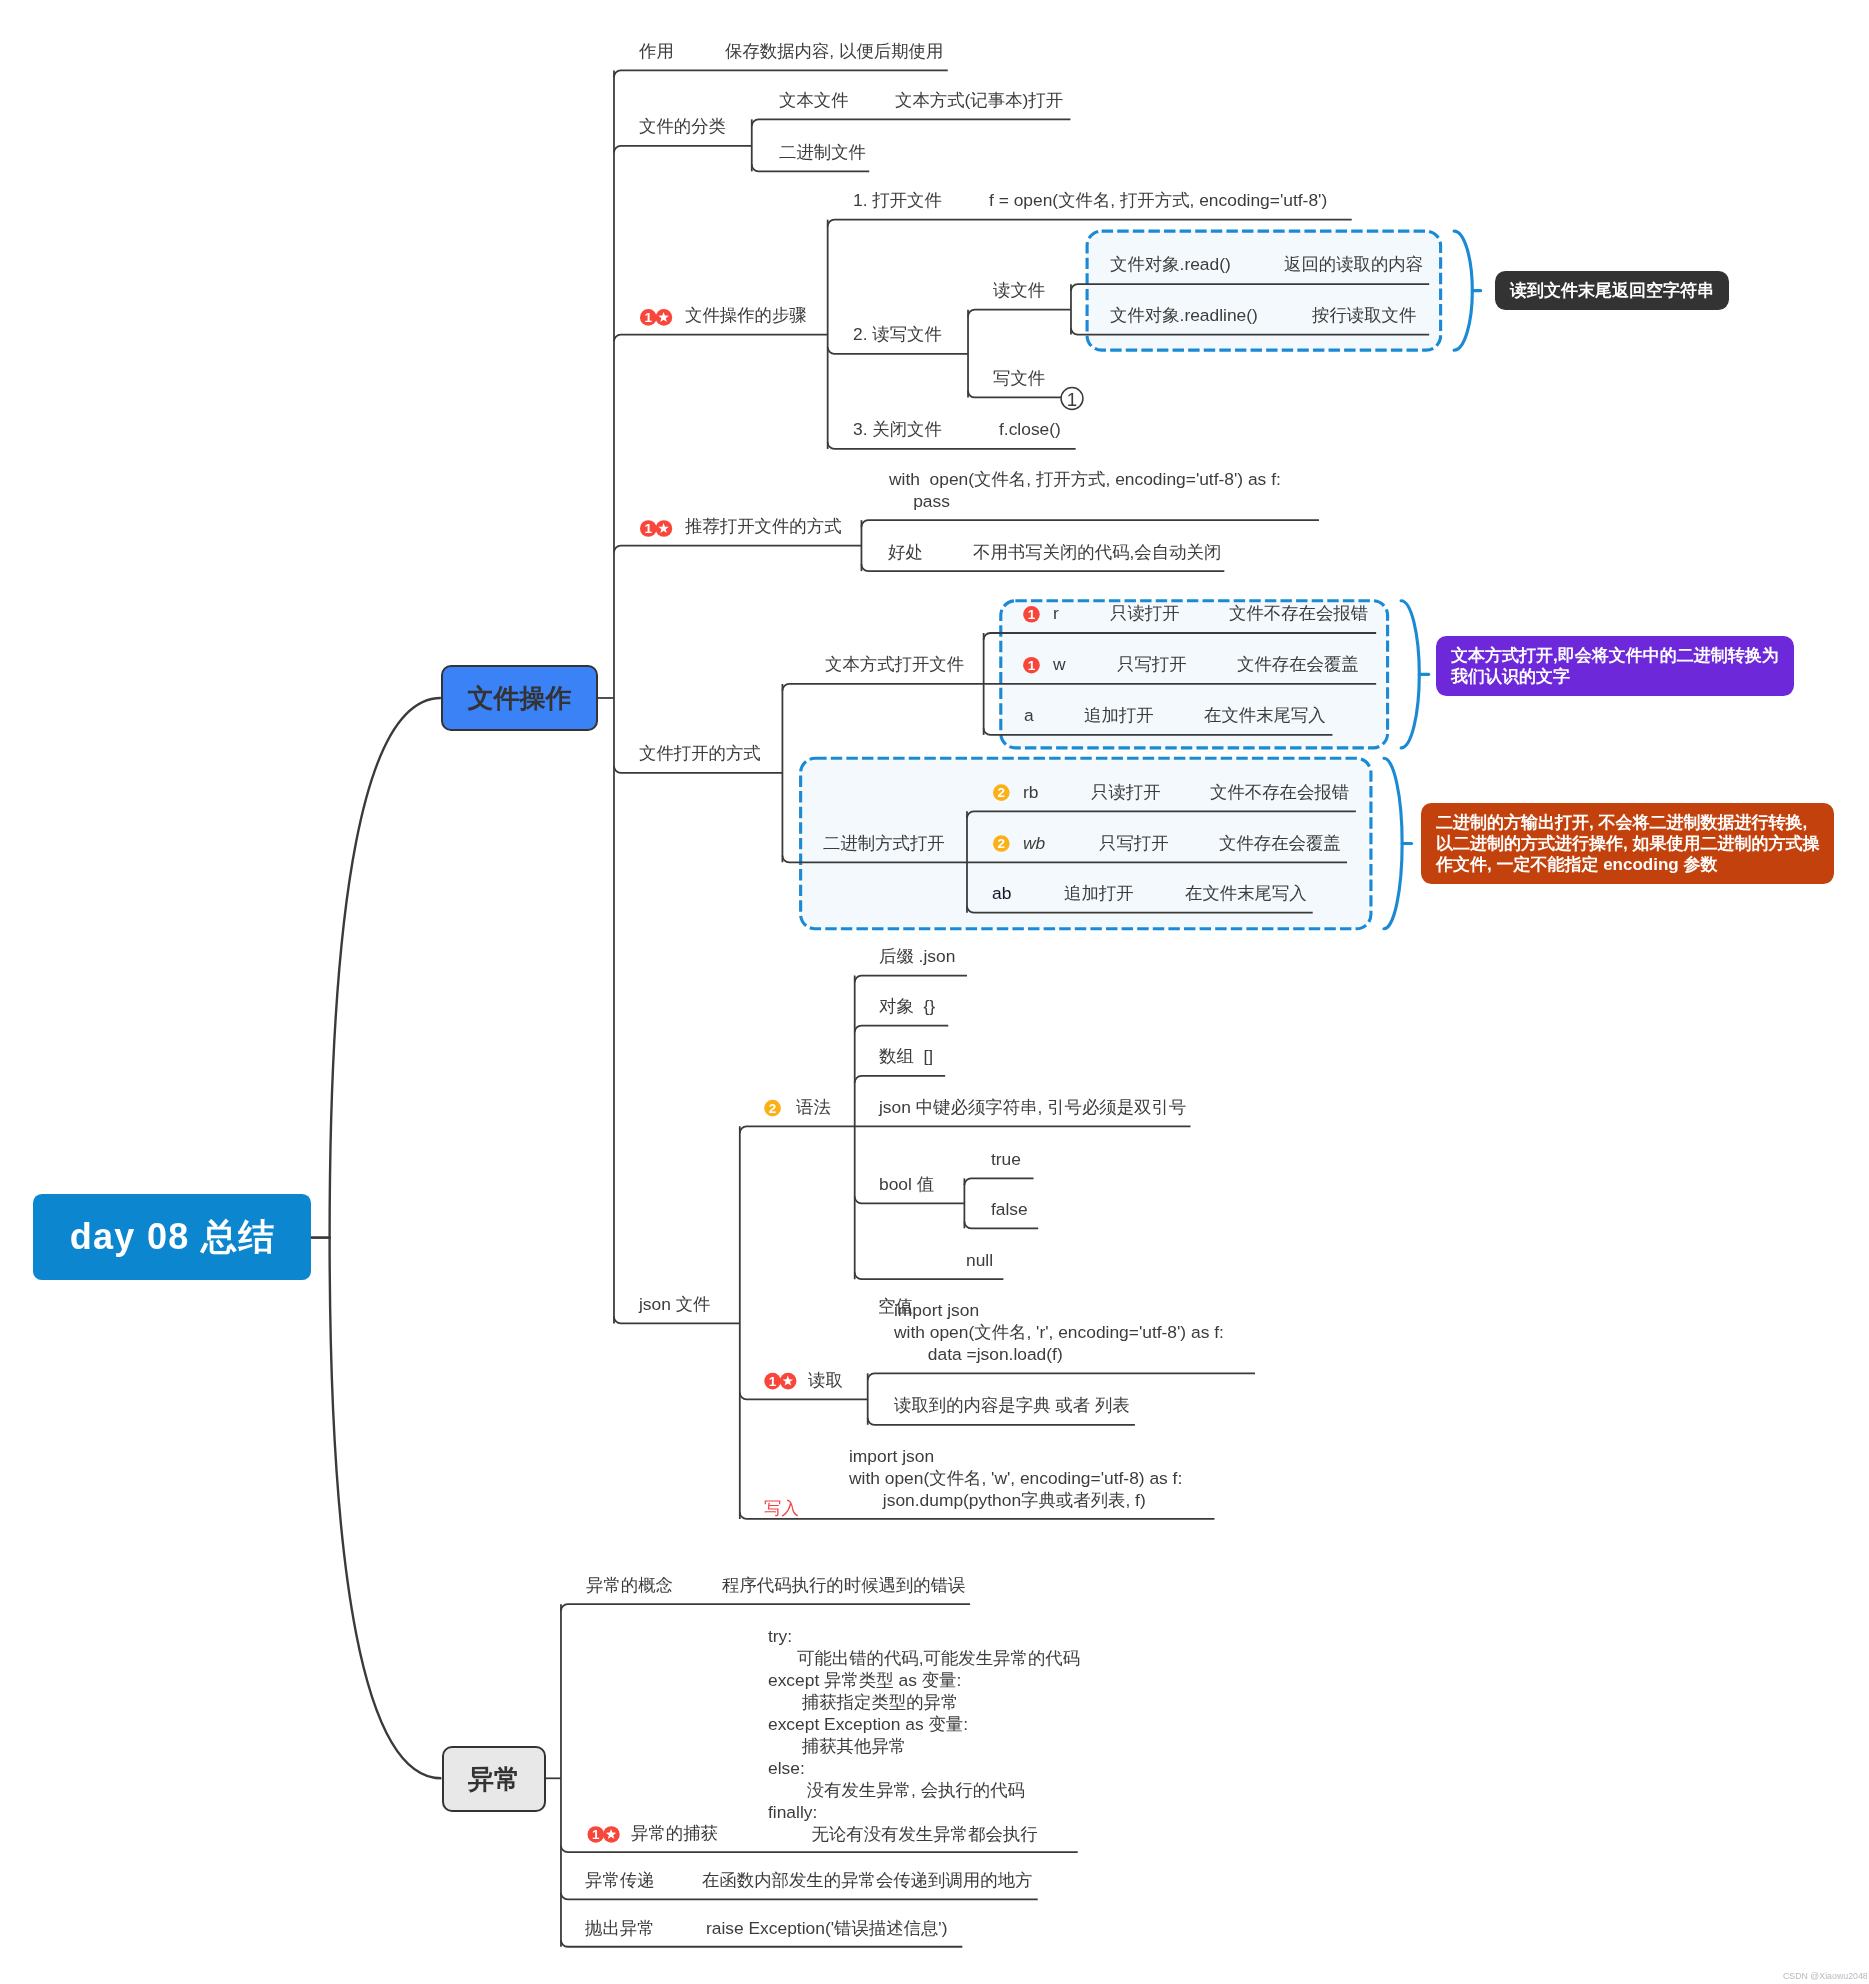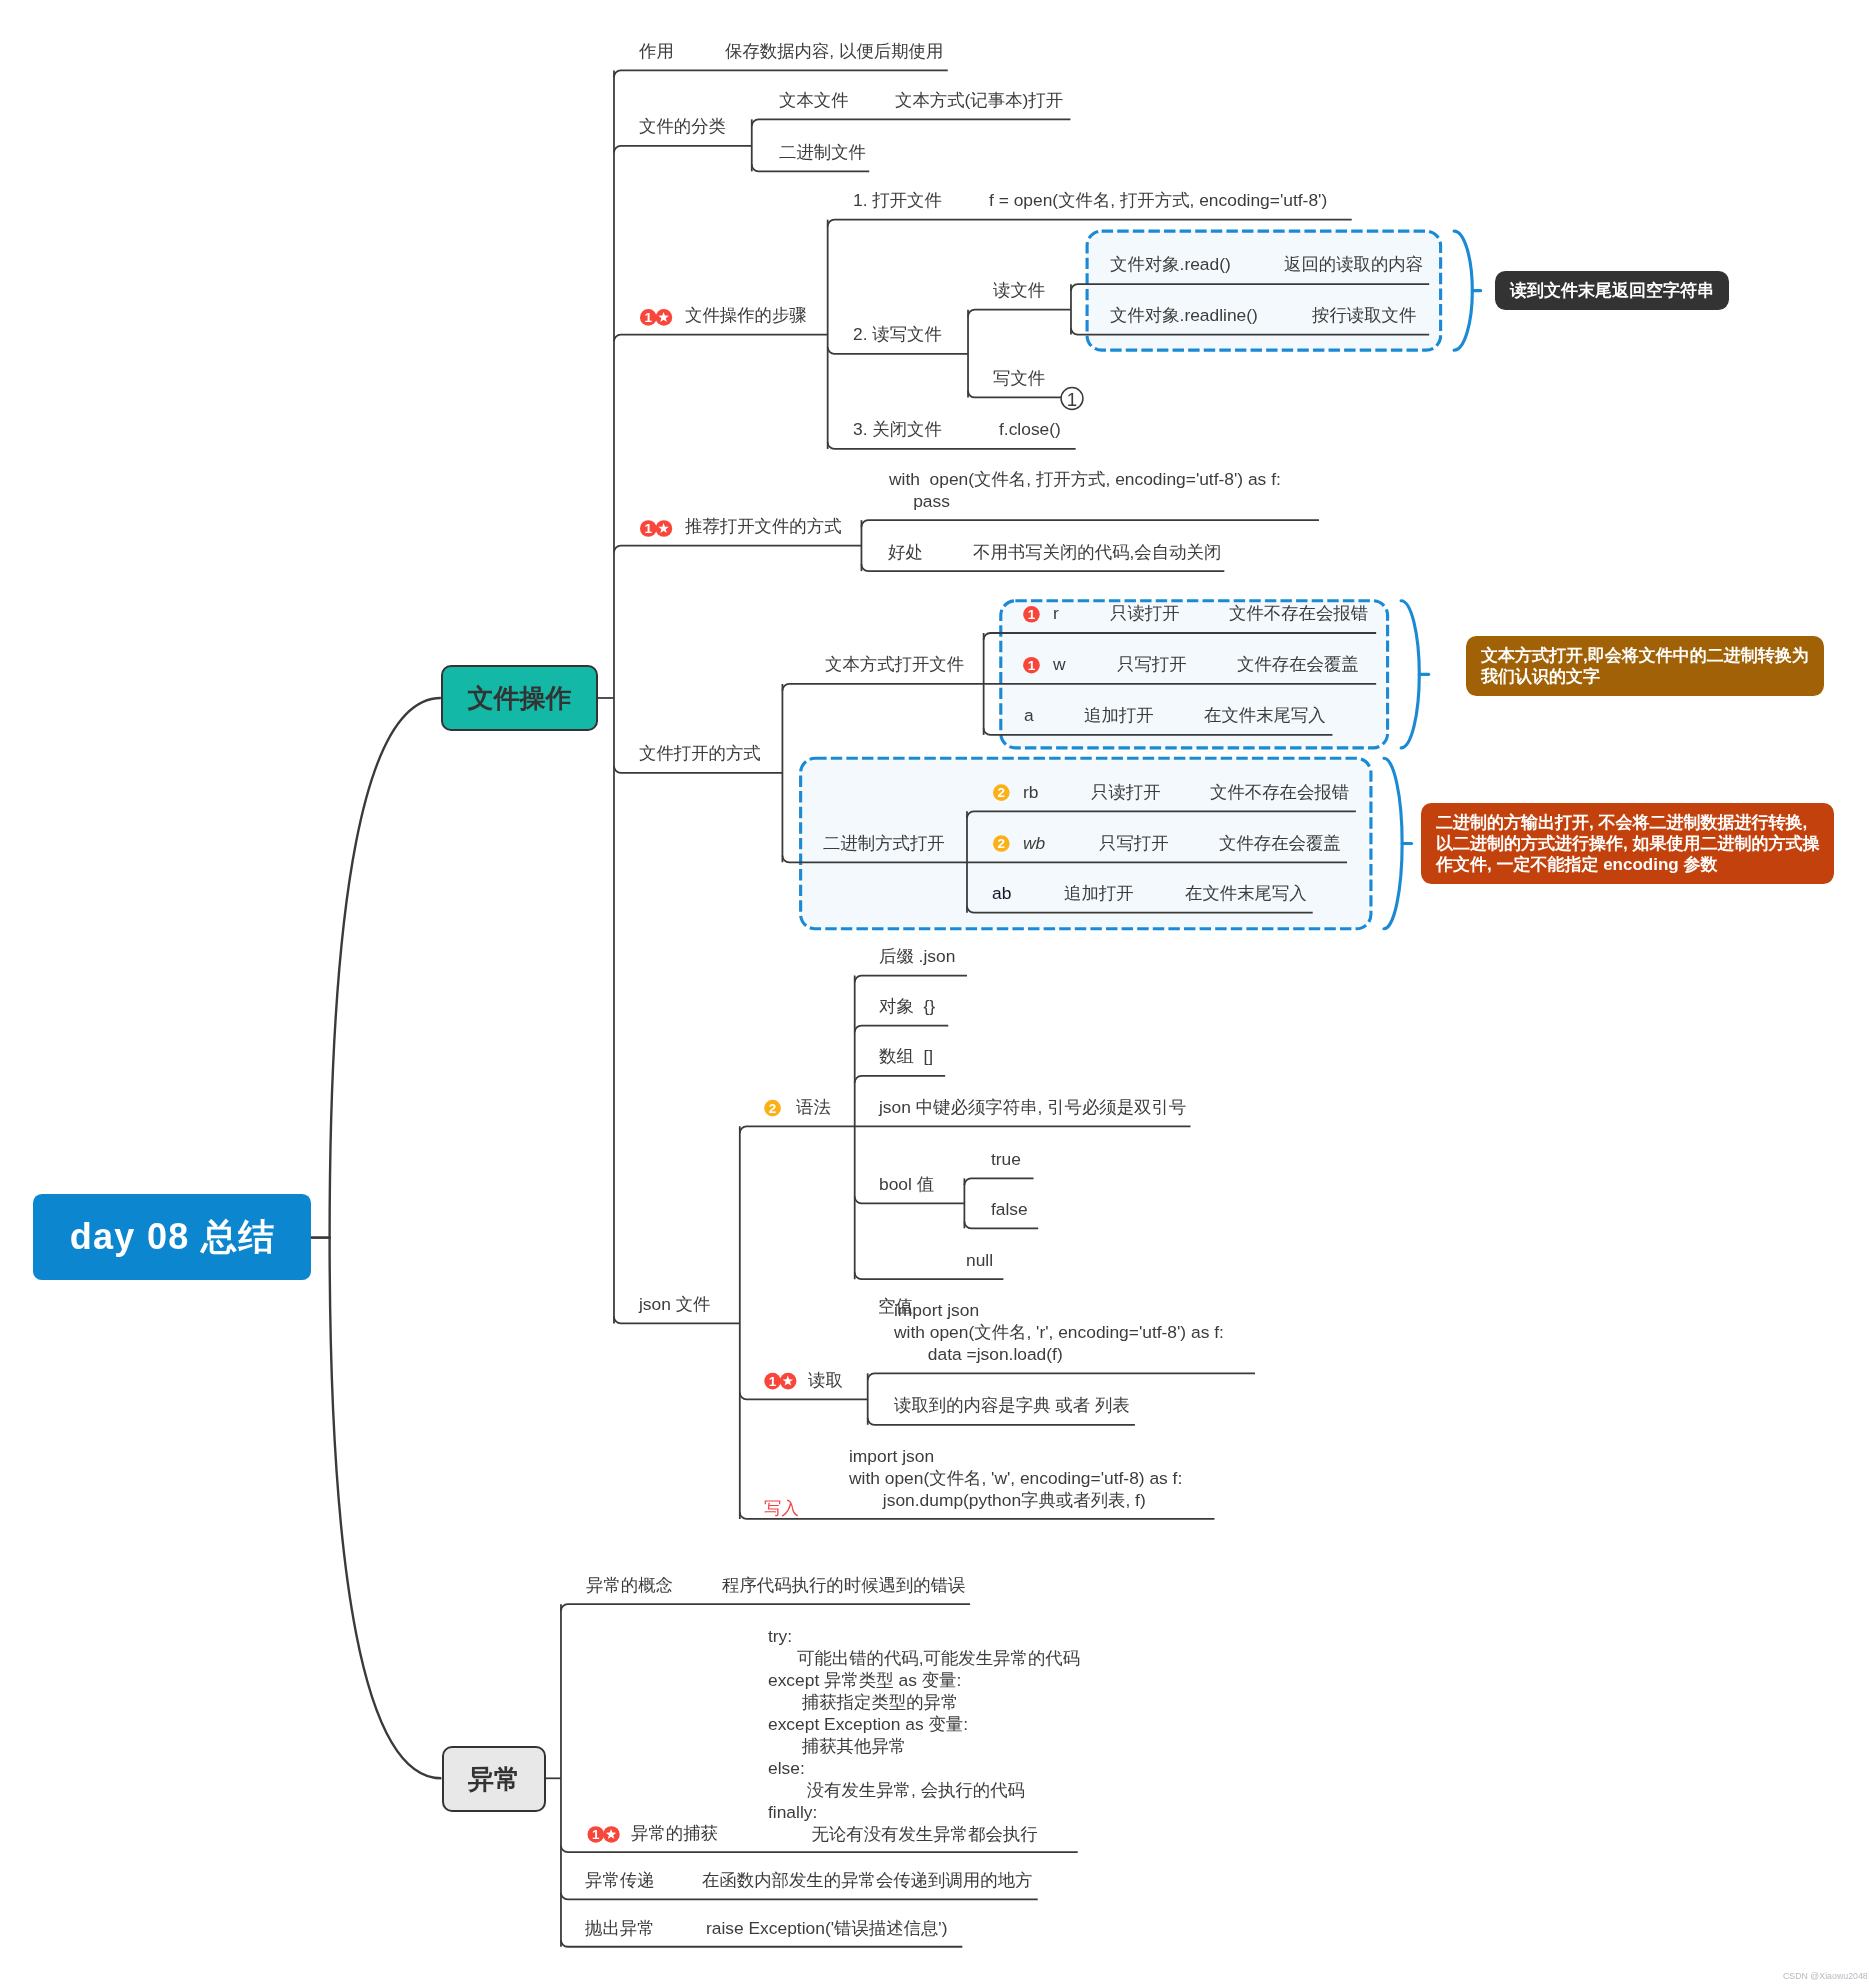--- a/index.html
+++ b/index.html
@@ -155,21 +155,21 @@
       </g>
       <path d="M 1079 3640 A 13 13 0 0 0 1092 3653 L 1996 3653" fill="none" stroke="#3a3a3a" stroke-width="3.4" stroke-linecap="butt"></path>
       <path d="M 1079 3731 A 13 13 0 0 0 1092 3744 L 1851 3744" fill="none" stroke="#3a3a3a" stroke-width="3.4" stroke-linecap="butt"></path>
     </svg>
 
   <div class="rootbox" style="left: 33px; top: 1194px; width: 278px; height: 86px; background: rgb(13, 134, 208); color: rgb(255, 255, 255);">
     <span>day 08 总结</span>
   </div>
 
   <div id="topics">
-      <div class="mainbox" style="left: 441px; top: 665px; width: 157px; height: 66px; background: #14b8a6; border-color: rgb(51, 51, 51); color: rgb(51, 51, 51);">
+      <div class="mainbox" style="left: 441px; top: 665px; width: 157px; height: 66px; background: #3b82f6; border-color: rgb(51, 51, 51); color: rgb(51, 51, 51);">
         <span>文件操作</span>
       </div>
       <div class="mainbox" style="left: 442px; top: 1746px; width: 104px; height: 66px; background: rgb(232, 232, 232); border-color: rgb(51, 51, 51); color: rgb(51, 51, 51);">
         <span>异常</span>
       </div>
     </div>
   <div id="labels">
       <div class="ntext" style="left: 639px; top: 40px; color: rgb(60, 60, 60);">作用</div>
       <div class="ntext" style="left: 725px; top: 40px; color: rgb(60, 60, 60);">保存数据内容, 以便后期使用</div>
       <div class="ntext" style="left: 639px; top: 115px; color: rgb(60, 60, 60);">文件的分类</div>
@@ -247,21 +247,21 @@
         没有发生异常, 会执行的代码
 finally:
          无论有没有发生异常都会执行</div>
       <div class="ntext" style="left: 585px; top: 1869px; color: rgb(60, 60, 60);">异常传递</div>
       <div class="ntext" style="left: 702px; top: 1869px; color: rgb(60, 60, 60);">在函数内部发生的异常会传递到调用的地方</div>
       <div class="ntext" style="left: 585px; top: 1917px; color: rgb(60, 60, 60);">抛出异常</div>
       <div class="ntext" style="left: 706px; top: 1917px; color: rgb(60, 60, 60);">raise Exception('错误描述信息')</div>
     </div>
   <div id="notes">
       <div class="callout" style="left: 1495px; top: 271px; background: rgb(51, 51, 51); color: rgb(255, 255, 255);">读到文件末尾返回空字符串</div>
-      <div class="callout" style="left: 1466px; top: 636px; background: #a16207; color: rgb(255, 255, 255);">文本方式打开,即会将文件中的二进制转换为
+      <div class="callout" style="left: 1436px; top: 636px; background: #6d28d9; color: rgb(255, 255, 255);">文本方式打开,即会将文件中的二进制转换为
 我们认识的文字</div>
       <div class="callout" style="left: 1421px; top: 803px; background: #c2410c; color: rgb(255, 255, 255);">二进制的方输出打开, 不会将二进制数据进行转换,
 以二进制的方式进行操作, 如果使用二进制的方式操
 作文件, 一定不能指定 encoding 参数</div>
     </div>
 
   <div class="wm" style="left: 1783px; top: 1971px;">CSDN @Xiaowu2048</div>
 </div>
 
 

